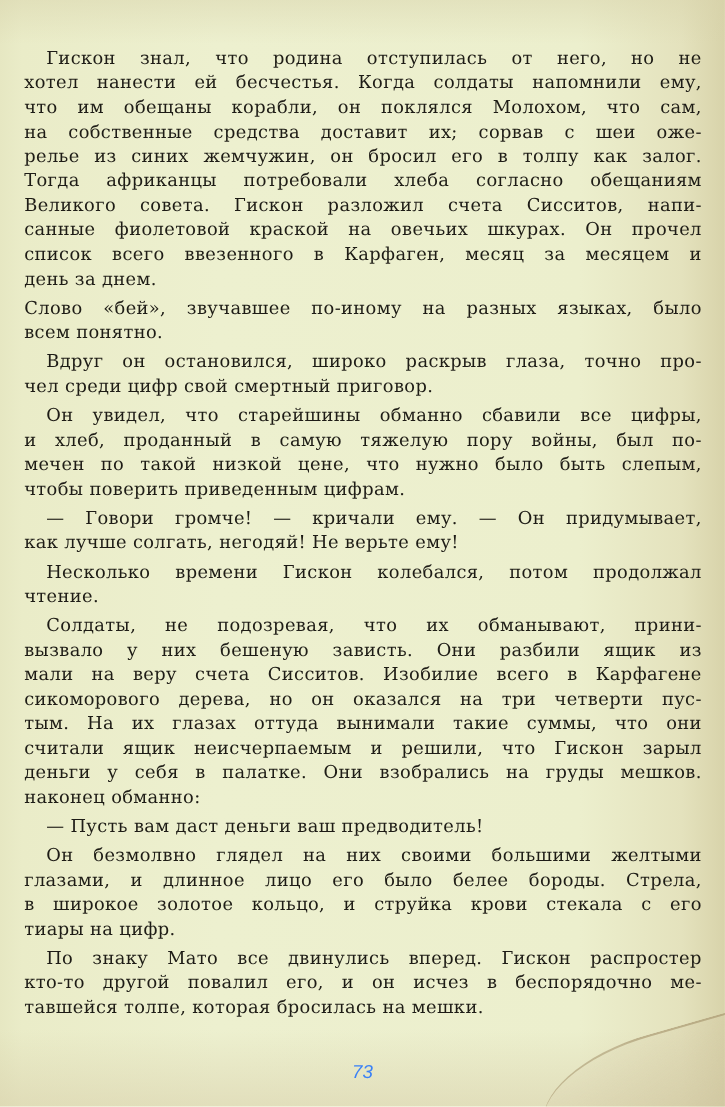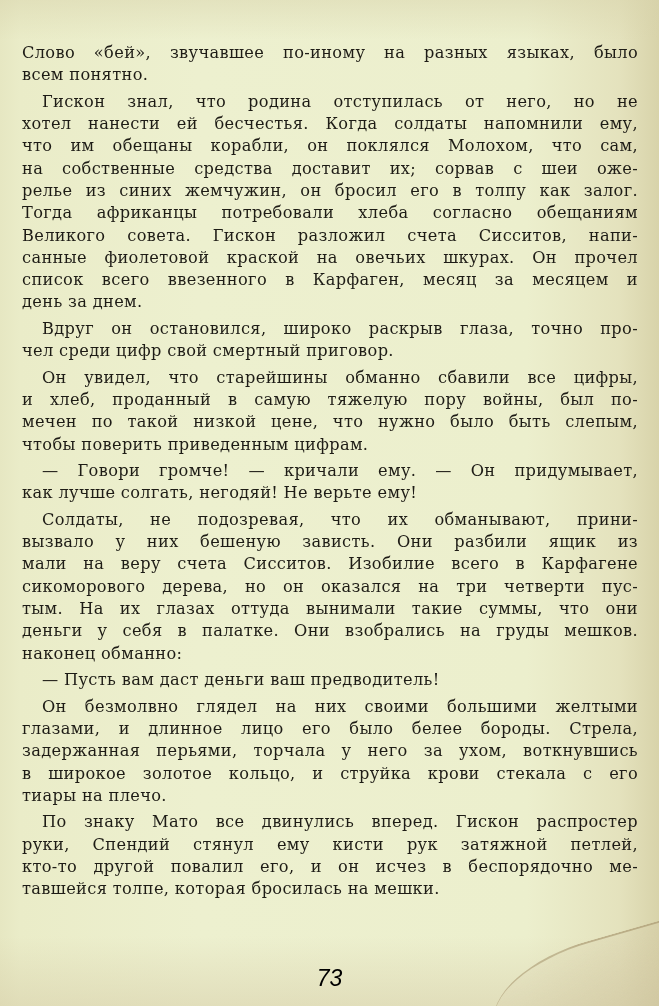--- a/index.html
+++ b/index.html
@@ -67,93 +67,96 @@
       padding-left: 20px;
     }
     .page-number {
       position: absolute;
       left: 0;
       width: 659px;
       top: 965px;
       text-align: center;
       font-family: "Liberation Sans", sans-serif;
       font-style: italic;
-      font-size: 23px;
-      color: #000000;
+      font-size: 17px;
+      color: #3b82f6;
     }
   </style>
 </head>
 <body>
 
 <div class="page-shade-top"></div>
 <div class="page-shade-bottom"></div>
 <div class="page-curl"></div>
 
 <div class="text-block">
 
   <p class="para no-indent">
-    <span class="line">Слово «бей», звучавшее по-иному на разных языках, было</span>
-    <span class="line last">всем понятно.</span>
-  </p>
-
-  <p class="para no-indent">
     <span class="line indent">Гискон знал, что родина отступилась от него, но не</span>
     <span class="line">хотел нанести ей бесчестья. Когда солдаты напомнили ему,</span>
     <span class="line">что им обещаны корабли, он поклялся Молохом, что сам,</span>
     <span class="line">на собственные средства доставит их; сорвав с шеи оже-</span>
     <span class="line">релье из синих жемчужин, он бросил его в толпу как залог.</span>
     <span class="line">Тогда африканцы потребовали хлеба согласно обещаниям</span>
     <span class="line">Великого совета. Гискон разложил счета Сисситов, напи-</span>
     <span class="line">санные фиолетовой краской на овечьих шкурах. Он прочел</span>
     <span class="line">список всего ввезенного в Карфаген, месяц за месяцем и</span>
     <span class="line last">день за днем.</span>
+  </p>
+
+  <p class="para no-indent">
+    <span class="line">Слово «бей», звучавшее по-иному на разных языках, было</span>
+    <span class="line last">всем понятно.</span>
   </p>
 
   <p class="para no-indent">
     <span class="line indent">Вдруг он остановился, широко раскрыв глаза, точно про-</span>
     <span class="line last">чел среди цифр свой смертный приговор.</span>
   </p>
 
   <p class="para no-indent">
     <span class="line indent">Он увидел, что старейшины обманно сбавили все цифры,</span>
     <span class="line">и хлеб, проданный в самую тяжелую пору войны, был по-</span>
     <span class="line">мечен по такой низкой цене, что нужно было быть слепым,</span>
     <span class="line last">чтобы поверить приведенным цифрам.</span>
   </p>
 
   <p class="para no-indent">
     <span class="line indent">— Говори громче! — кричали ему. — Он придумывает,</span>
     <span class="line last">как лучше солгать, негодяй! Не верьте ему!</span>
   </p>
 
+  <p class="para no-indent">
+    <span class="line indent">Несколько времени Гискон колебался, потом продолжал</span>
+    <span class="line last">чтение.</span>
+  </p>
 
   <p class="para no-indent">
     <span class="line indent">Солдаты, не подозревая, что их обманывают, прини-</span>
     <span class="line">вызвало у них бешеную зависть. Они разбили ящик из</span>
     <span class="line">мали на веру счета Сисситов. Изобилие всего в Карфагене</span>
     <span class="line">сикоморового дерева, но он оказался на три четверти пус-</span>
     <span class="line">тым. На их глазах оттуда вынимали такие суммы, что они</span>
+    <span class="line">считали ящик неисчерпаемым и решили, что Гискон зарыл</span>
     <span class="line">деньги у себя в палатке. Они взобрались на груды мешков.</span>
     <span class="line last">наконец обманно:</span>
   </p>
 
   <p class="para no-indent">
     <span class="line indent last">— Пусть вам даст деньги ваш предводитель!</span>
   </p>
 
   <p class="para no-indent">
     <span class="line indent">Он безмолвно глядел на них своими большими желтыми</span>
     <span class="line">глазами, и длинное лицо его было белее бороды. Стрела,</span>
-    <span class="line">задержанная перьями, торчала у него за ухом, воткнувшись</span>
     <span class="line">в широкое золотое кольцо, и струйка крови стекала с его</span>
-    <span class="line last">тиары на плечо.</span>
+    <span class="line last">тиары на цифр.</span>
   </p>
 
   <p class="para no-indent">
     <span class="line indent">По знаку Мато все двинулись вперед. Гискон распростер</span>
-    <span class="line">руки, Спендий стянул ему кисти рук затяжной петлей,</span>
     <span class="line">кто-то другой повалил его, и он исчез в беспорядочно ме-</span>
     <span class="line last">тавшейся толпе, которая бросилась на мешки.</span>
   </p>
 
 </div>
 
 <div class="page-number">73</div>
 
 </body></html>

